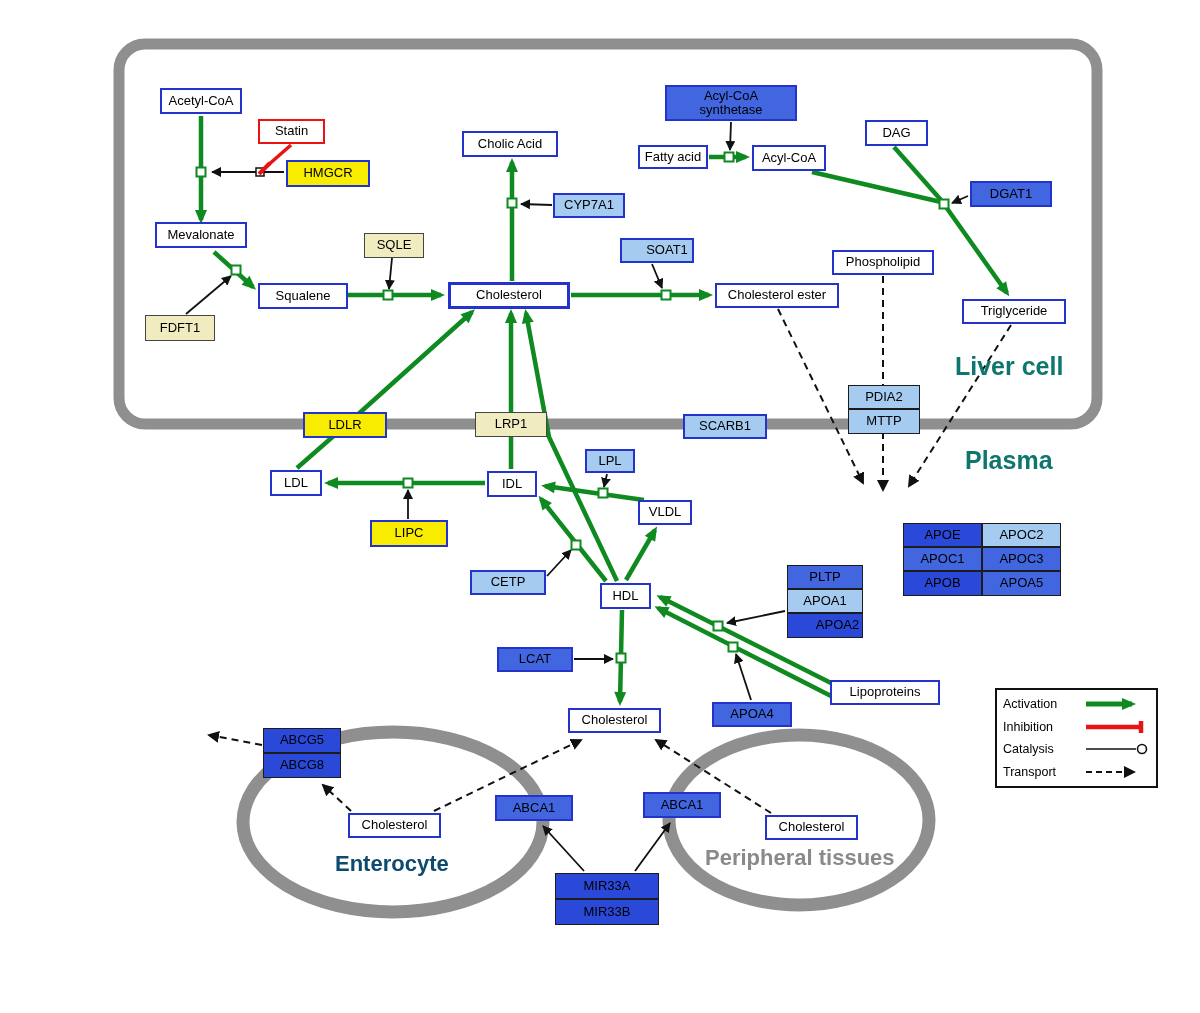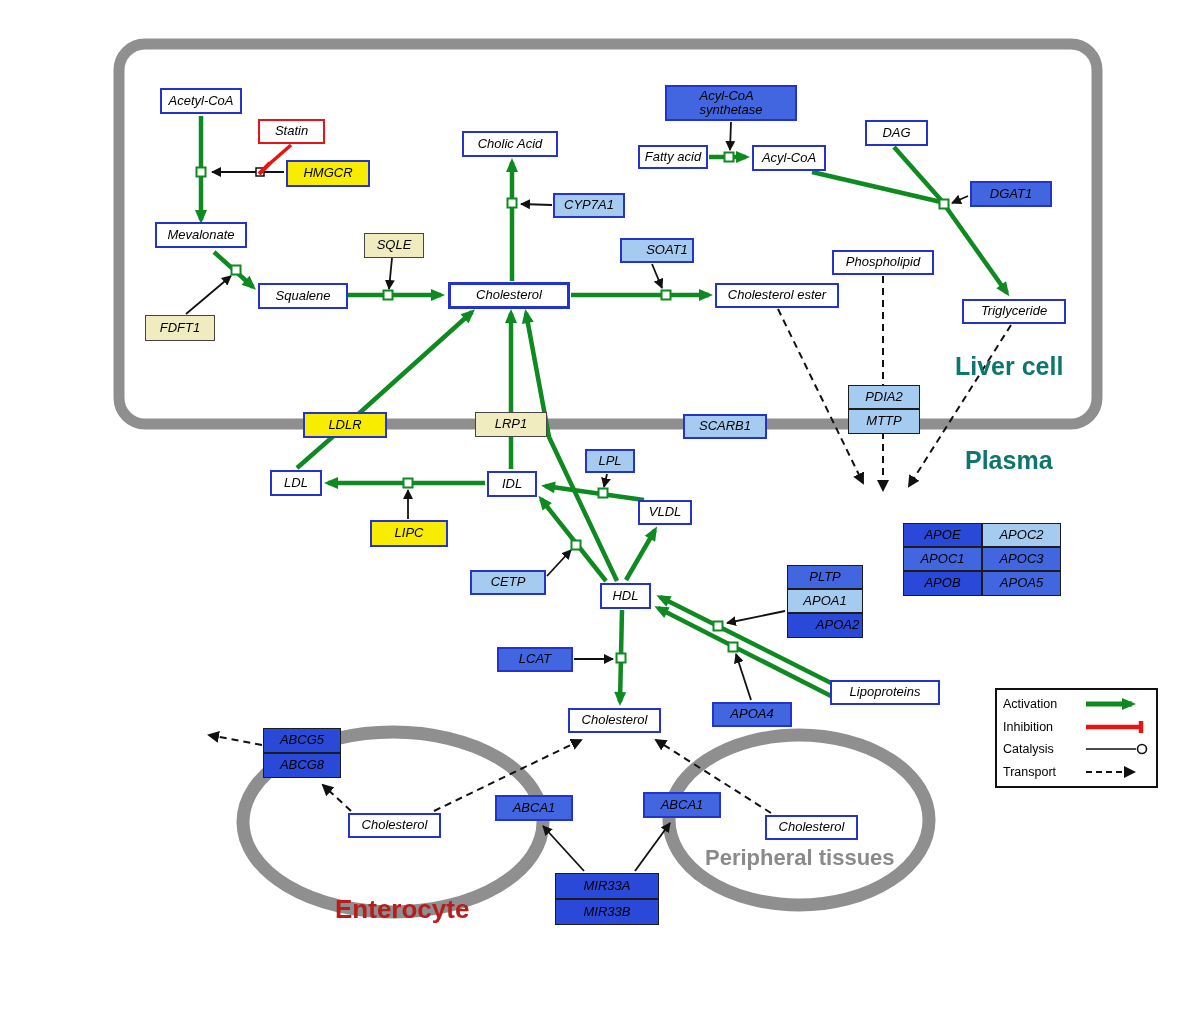--- a/index.html
+++ b/index.html
@@ -1,35 +1,35 @@
 <!DOCTYPE html>
 <html><head>
 <meta charset="utf-8">
 <style>
   html,body{margin:0;padding:0;background:#fff;}
   .canvas{position:relative;width:1200px;height:1013px;background:#fff;overflow:hidden;
           font-family:"Liberation Sans", sans-serif;}
   .edges{position:absolute;left:0;top:0;z-index:1;}
   .node{position:absolute;z-index:2;display:flex;align-items:center;justify-content:center;
-        box-sizing:border-box;font-size:13px;color:#000;line-height:1.1;
-        white-space:pre-line;font-style:italic;}
+        box-sizing:border-box;font-size:13px;color:#000;text-align:center;line-height:1.1;
+        white-space:pre-line;}
   .k-metabolite{background:#fff;border:2px solid #2333cb;}
   .k-metabolite-bold{background:#fff;border:3px solid #2333cb;}
   .k-drug{background:#fff;border:2.5px solid #e81313;}
   .k-yellow{background:#f8ec00;border:2px solid #2333cb;}
   .k-pale{background:#f1ecc0;border:1.5px solid #454545;}
   .k-light{background:#a6cbf0;border:2px solid #2333cb;}
   .k-cell-light{background:#a6cbf0;border:1.5px solid #1c1c1c;}
   .k-medium{background:#4166df;border:2px solid #2333cb;}
   .k-cell-medium{background:#4166df;border:1.5px solid #1c1c1c;}
   .k-cell-dark{background:#2a49d8;border:1.5px solid #1c1c1c;}
   .comp-label{position:absolute;z-index:2;font-weight:bold;color:#0f766e;}
   .lbl-liver{left:955px;top:352px;font-size:25px;}
   .lbl-plasma{left:965px;top:446px;font-size:25px;}
-  .lbl-entero{left:335px;top:894px;font-size:26px;color:#b91c1c;}
+  .lbl-entero{left:335px;top:851px;font-size:22px;color:#0c4a6e;}
   .lbl-peri{left:705px;top:845px;font-size:22px;color:#8a8a8a;}
   .legend{position:absolute;z-index:3;left:995px;top:688px;width:163px;height:100px;
           background:#fff;border:2px solid #111;box-sizing:border-box;
           display:flex;flex-direction:column;justify-content:space-around;padding:3px 6px;}
   .lrow{display:flex;align-items:center;justify-content:space-between;font-size:12.5px;color:#000;}
 </style>
 </head>
 <body>
 
 <div class="canvas">

